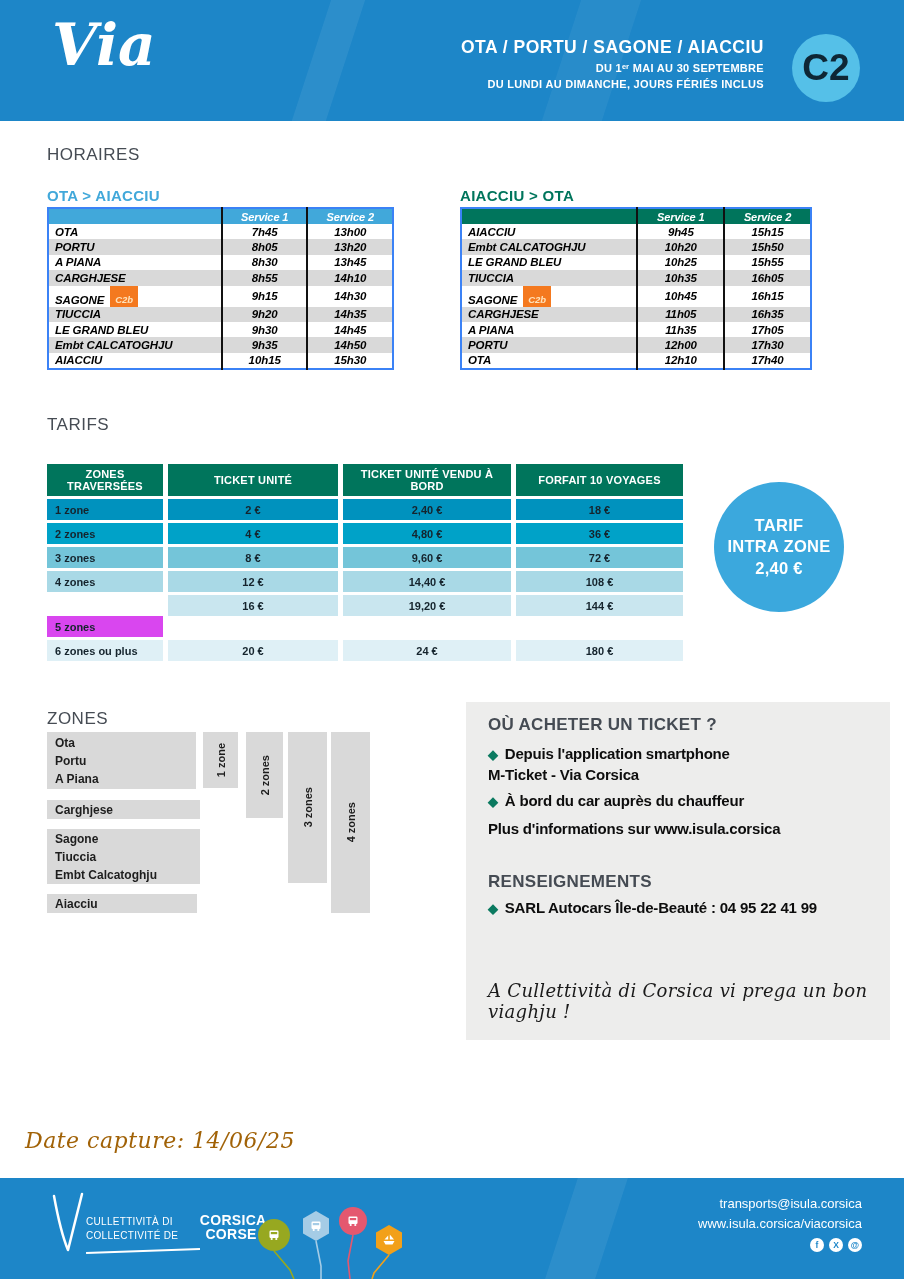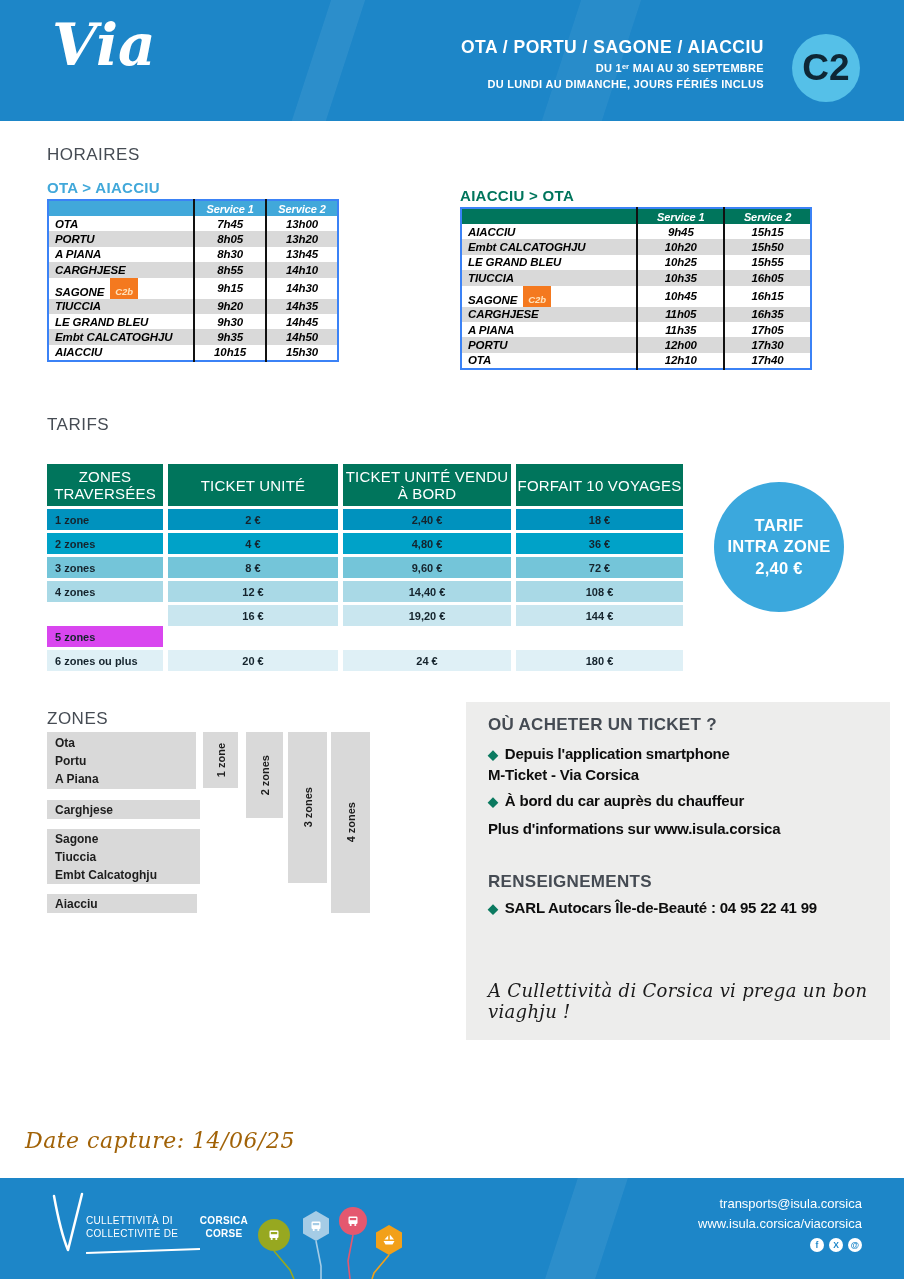--- a/index.html
+++ b/index.html
@@ -25,42 +25,42 @@
               display:flex;align-items:center;justify-content:center;}
 
   
   .section-title{position:absolute;margin:0;color:#464c54;font-size:17px;font-weight:normal;letter-spacing:.5px;}
   #horaires-title{left:47px;top:145px;}
   #tarifs-title{left:47px;top:415px;}
   #zones-title{left:47px;top:709px;}
 
   
   .ht-block{position:absolute;}
-  .ht-0{left:47px;top:179px;width:292px;}
+  .ht-0{left:47px;top:187px;width:347px;}
   .ht-1{left:460px;top:187px;width:352px;}
   .ht-title{font-size:15px;font-weight:bold;margin-bottom:3px;letter-spacing:.3px;}
   .ht-0 .ht-title{color:#41a8da;}
   .ht-1 .ht-title{color:#00755c;}
   table.ht{width:100%;border-collapse:collapse;border:2px solid #3b82f6;table-layout:fixed;font-style:italic;}
   table.ht th,table.ht td{padding:0;height:15.4px;font-size:11.5px;font-weight:bold;color:#000;
                           letter-spacing:-0.1px;overflow:hidden;white-space:nowrap;}
   table.ht th{height:15px;color:#fff;font-size:11px;text-align:center;}
   .ht-0 th{background:#41a8da;}
   .ht-1 th{background:#00755c;}
   table.ht td.stop{text-align:left;padding-left:6px;}
   table.ht td.time{text-align:center;border-left:2px solid #111;}
   table.ht th.time{border-left:2px solid #111;}
   table.ht tr.alt td{background:#d9d9d9;}
   .variant-badge{display:inline-block;background:#f4791f;color:#ffe2ba;font-size:9.5px;
                  font-weight:bold;padding:8px 5px 2px;margin-left:6px;vertical-align:1px;}
 
   
   .tarif-grid{position:absolute;left:47px;top:464px;display:grid;
               grid-template-columns:116px 170px 168px 167px;column-gap:5px;row-gap:3px;}
-  .tg-head{height:42px;background:#00755c;color:#fff;font-size:15px;font-weight:normal;
+  .tg-head{height:32px;background:#00755c;color:#fff;font-size:11px;font-weight:bold;
            letter-spacing:.2px;display:flex;align-items:center;justify-content:center;text-align:center;}
   .tg-cell{height:21px;display:flex;align-items:center;justify-content:center;
            font-size:11px;font-weight:bold;color:#15242d;}
   .tg-cell.first{justify-content:flex-start;padding-left:8px;}
   .intra-badge{position:absolute;left:714px;top:482px;width:130px;height:130px;border-radius:50%;
                background:#3ba8dd;color:#fff;display:flex;flex-direction:column;align-items:center;
                justify-content:center;font-size:16.5px;font-weight:bold;line-height:1.3;letter-spacing:.3px;}
 
   
   .zone-group{position:absolute;background:#d9d9d9;color:#1d1d1d;font-weight:bold;font-size:12px;
@@ -80,21 +80,21 @@
 
   
   .capture-note{position:absolute;left:25px;top:1128px;color:#a16207;font-family:"DejaVu Serif",serif;
                 font-style:italic;font-size:22px;letter-spacing:.5px;}
 
   
   .footer{position:absolute;left:0;top:1178px;width:904px;height:101px;background:#1d86c8;overflow:hidden;}
   .footer .s1{left:560px;top:-10px;width:50px;height:130px;}
   .f-logo{position:absolute;left:48px;top:14px;}
   .f-org{position:absolute;left:86px;top:36px;color:#fff;font-size:10px;letter-spacing:.3px;line-height:13px;}
-  .f-org b{font-size:10px;padding-left:24px;}
+  .f-org b{font-size:14px;padding-left:24px;}
   .f-rule{position:absolute;left:86px;top:72px;width:114px;height:1.5px;background:#fff;transform:rotate(-2deg);}
   .f-right{position:absolute;right:42px;top:18px;text-align:right;color:#fff;}
   .f-mail{font-size:13px;}
   .f-web{font-size:13px;margin-top:5px;}
   .f-socials{margin-top:7px;display:flex;justify-content:flex-end;gap:5px;}
   .soc{width:14px;height:14px;border-radius:50%;background:#fff;color:#1d86c8;font-size:8.5px;
        font-weight:bold;display:flex;align-items:center;justify-content:center;}
   .balloons{position:absolute;left:252px;top:8px;}
 </style>
 </head>

